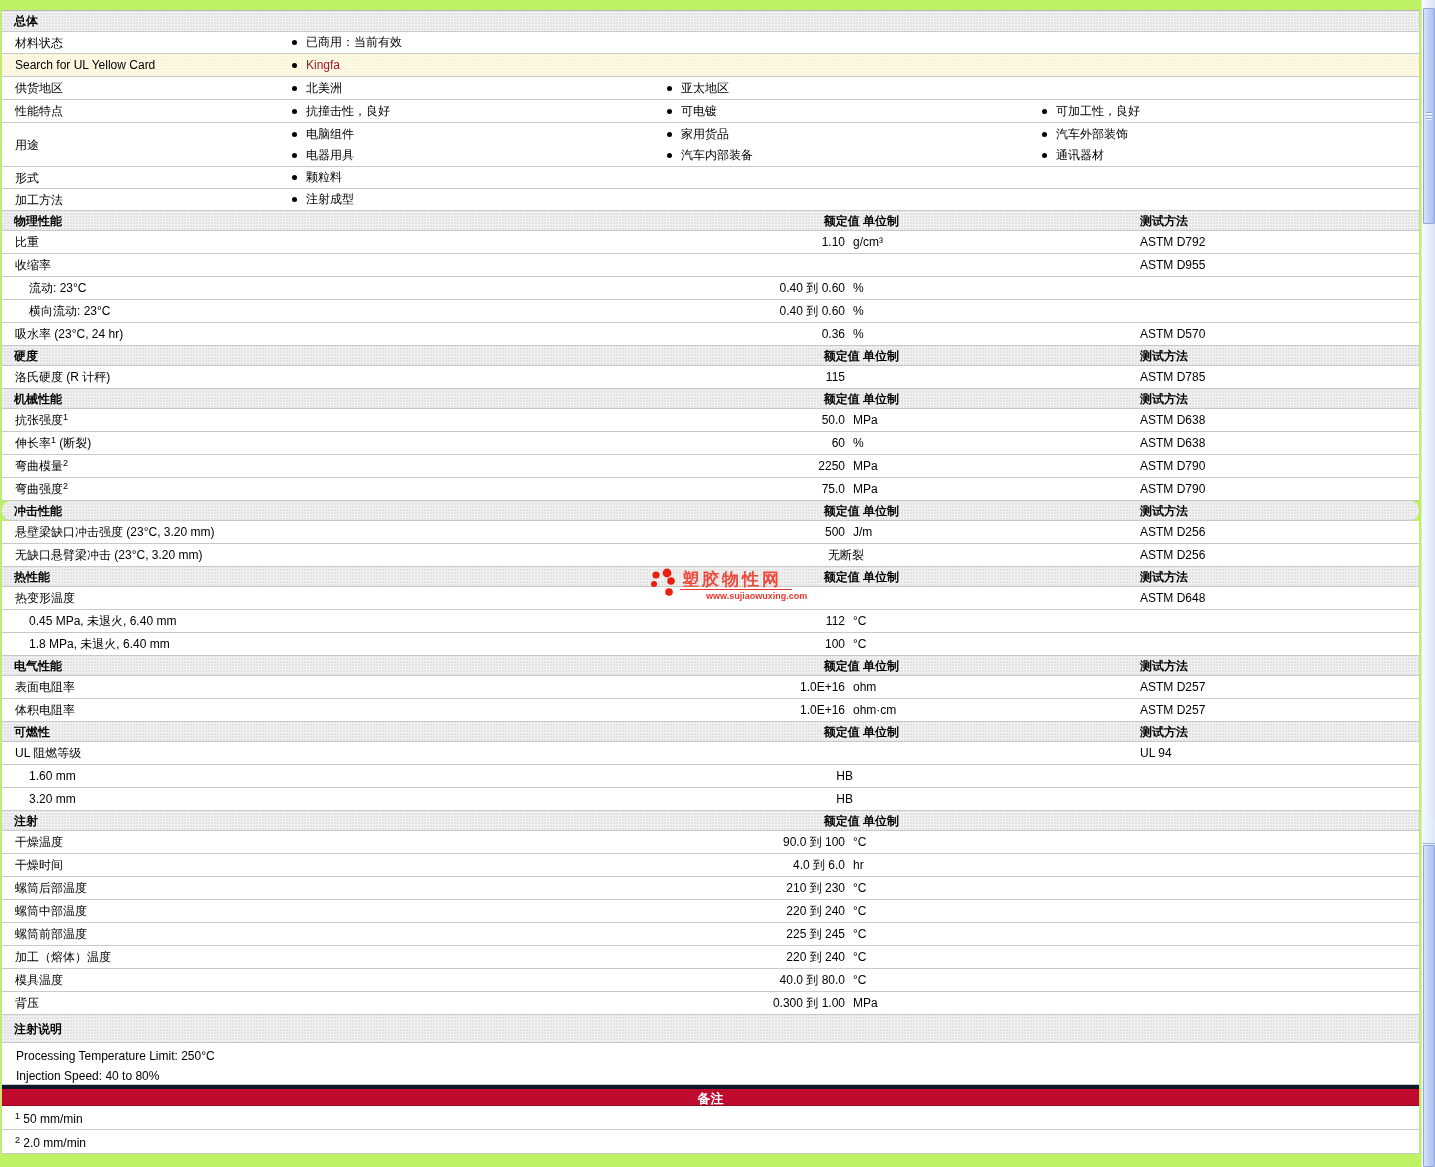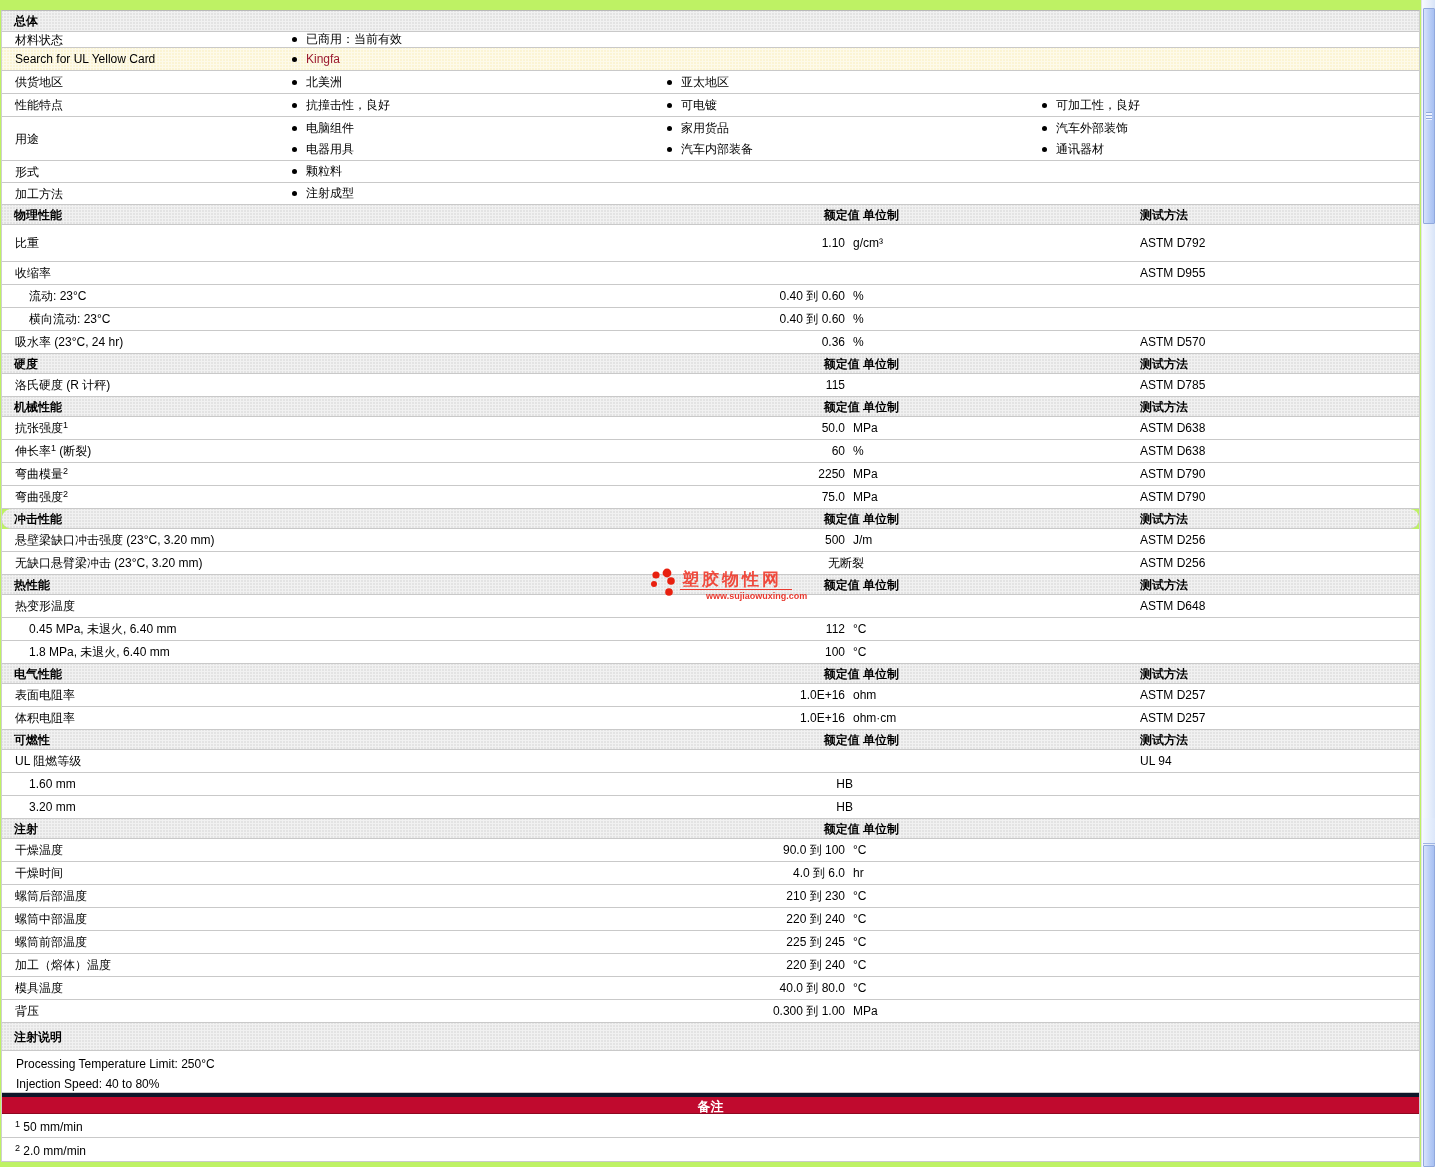--- a/index.html
+++ b/index.html
@@ -61,21 +61,21 @@
 </style>
 </head>
 <body>
 
 <div id="stage">
 
   <div id="sheet">
       <div class="row sec" style="height: 21px;">
         <span class="sec-label">总体</span>
       </div>
-      <div class="row" style="height: 16px;">
+      <div class="row" style="height: 22px;">
         <span class="lbl">材料状态</span>
         <div class="bcol c0">
           <div class="bitem">
             <span class="dot"></span>
             <span class="">已商用：当前有效</span>
           </div>
         </div>
       </div>
       <div class="row hl" style="height: 23px;">
         <span class="lbl">Search for UL Yellow Card</span>
@@ -171,21 +171,21 @@
             <span class="dot"></span>
             <span class="">注射成型</span>
           </div>
         </div>
       </div>
       <div class="row sec" style="height: 20px;">
         <span class="sec-label">物理性能</span>
         <span class="val-hdr">额定值 单位制</span>
         <span class="mth-hdr">测试方法</span>
       </div>
-      <div class="row" style="height: 37px;">
+      <div class="row" style="height: 23px;">
         <span class="lbl">比重</span>
         <span class="val">1.10</span>
         <span class="unit">g/cm³</span>
         <span class="mth">ASTM D792</span>
       </div>
       <div class="row" style="height: 23px;">
         <span class="lbl">收缩率</span>
         <span class="mth">ASTM D955</span>
       </div>
       <div class="row" style="height: 23px;">

